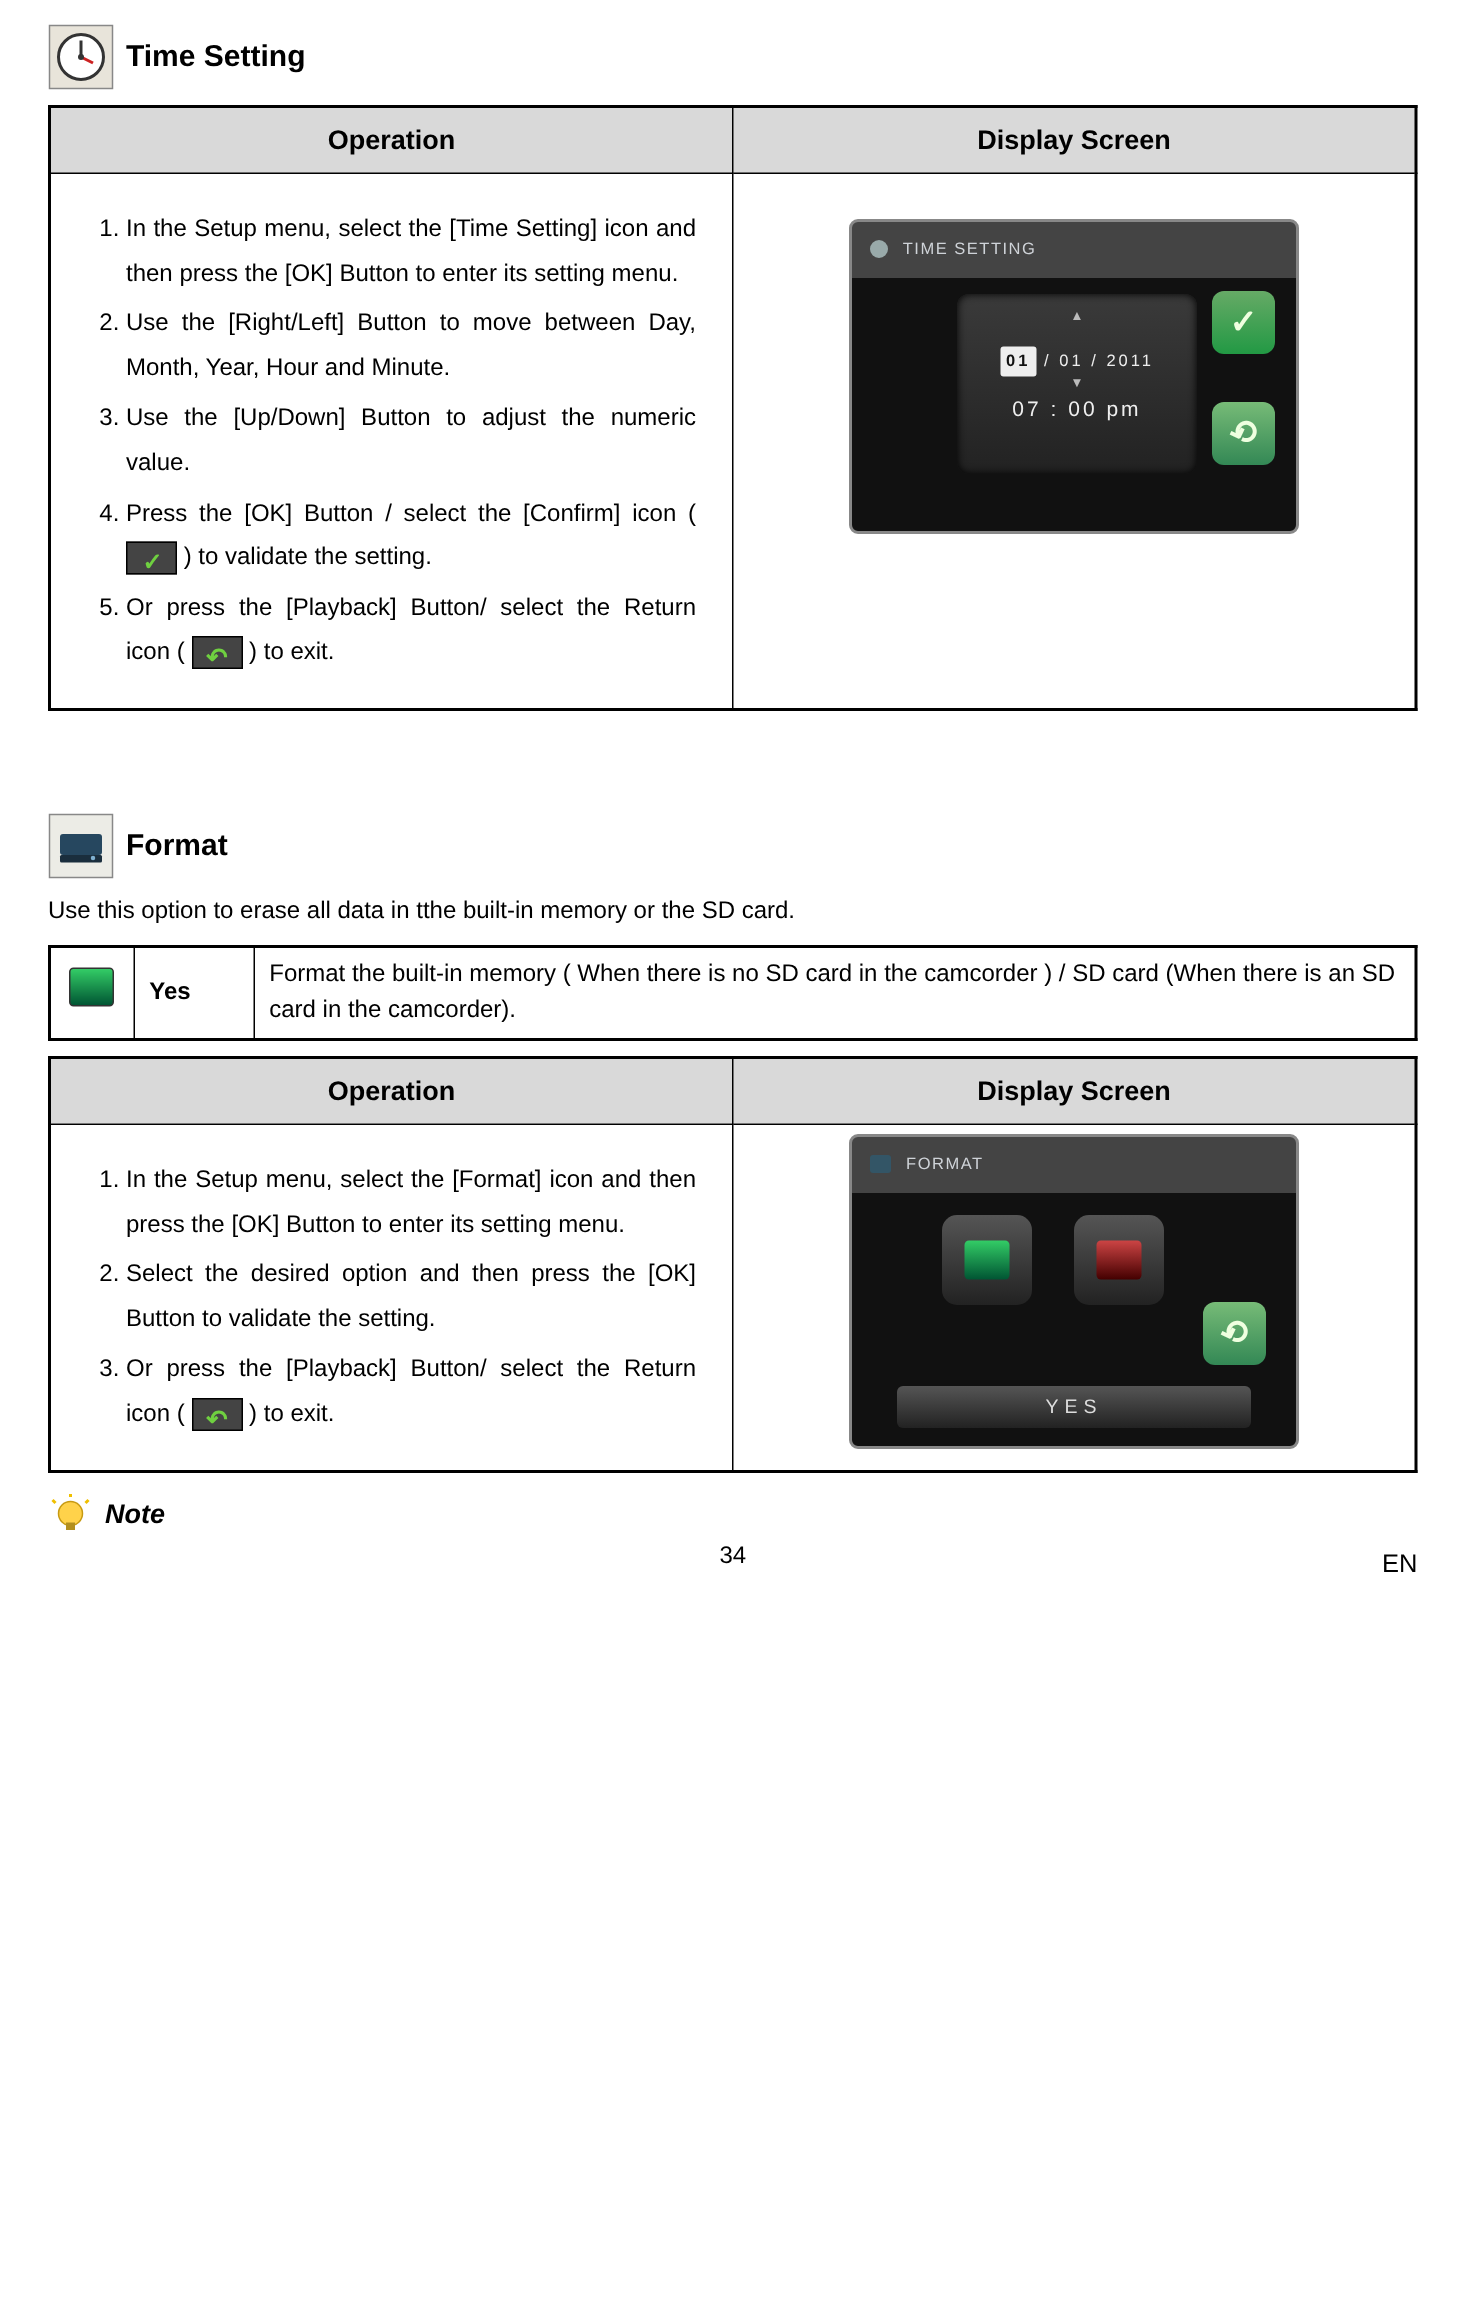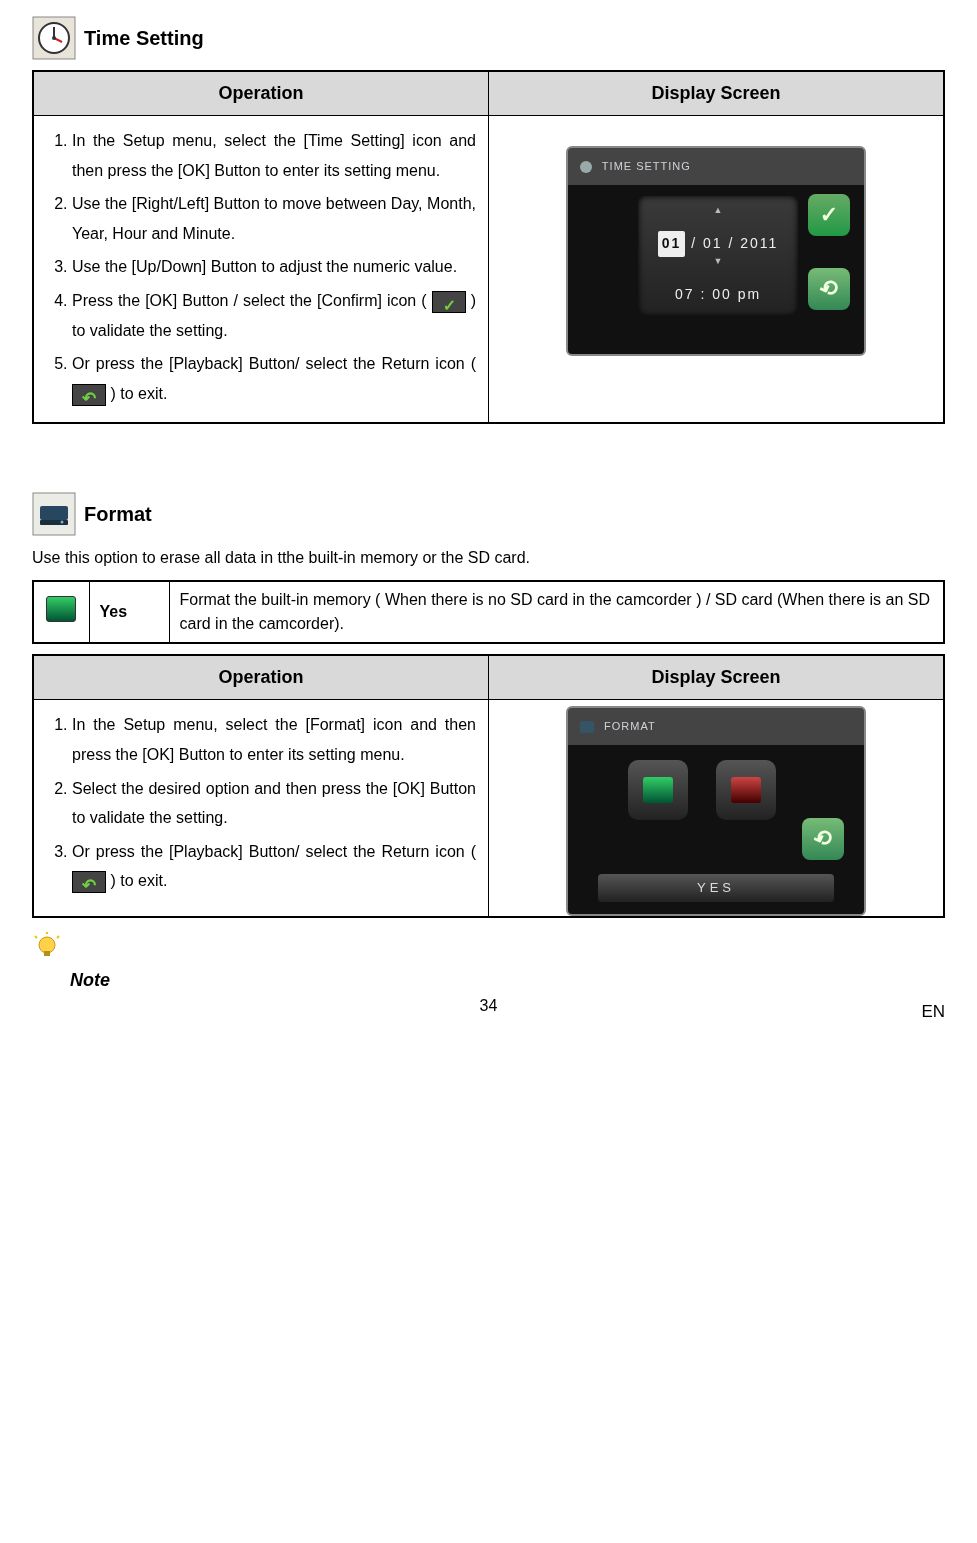--- a/index.html
+++ b/index.html
@@ -43,21 +43,21 @@
     text-align: center;
   }
   table.op td {
     border: 1px solid #000;
     padding: 10px 12px;
     vertical-align: top;
     font-size: 16px;
     line-height: 1.85;
   }
   .op-col { width: 50%; }
-  ol { margin: 0; padding-left: 26px; }
+  ol { margin: 12px; padding-left: 26px; }
   ol li { margin-bottom: 4px; text-align: justify; }
   .inline-icon {
     display: inline-block;
     width: 34px;
     height: 22px;
     vertical-align: middle;
     background: #444;
     border: 1px solid #000;
     position: relative;
   }
@@ -98,27 +98,27 @@
     display:inline-block;width:12px;height:12px;border-radius:50%;
     background:#9aa;vertical-align:middle;margin-right:6px;
   }
   .screen .panel {
     position:absolute; left:70px; top:48px; width:160px; height:120px;
     background: linear-gradient(#3a3a3a,#222);
     border-radius:8px;
     box-shadow: inset 0 0 6px #000;
     padding-top:10px;text-align:center;
   }
-  .screen .daterow { font-size:14px; letter-spacing:2px; margin-top:16px;}
+  .screen .daterow { font-size:11px; letter-spacing:2px; margin-top:16px;}
   .screen .daterow .box {
     display:inline-block;background:#eee;color:#111;
     padding:0 4px;border-radius:2px;font-weight:bold;
   }
   .screen .arrow { color:#bbb; font-size:9px; line-height:1; }
-  .screen .timerow { margin-top:16px;font-size:14px;letter-spacing:2px;}
+  .screen .timerow { margin-top:0;font-size:14px;letter-spacing:2px;}
   .screen .sidebtn {
     position:absolute; right:14px; width:42px;height:42px;border-radius:8px;
     display:flex;align-items:center;justify-content:center;font-size:22px;font-weight:bold;
   }
   .screen .sidebtn.ok { top:46px; background:linear-gradient(#6a6,#294); color:#efffe0;}
   .screen .sidebtn.back { bottom:44px; background:linear-gradient(#7b7,#385); color:#efffe0;}
   .screen .sidebtn.back span{transform:rotate(-20deg);}
   
   .screen2 {
     width: 300px; height: 210px;
@@ -167,21 +167,21 @@
   table.opts td.label { width:80px; font-weight:bold; }
   .sqicon {
     display:inline-block;width:30px;height:26px;border-radius:3px;
     border:1px solid #333;
   }
   .sqicon.green{background:linear-gradient(#3c6,#053);}
   .sqicon.red{background:linear-gradient(#c44,#400);}
   .note-block { display:flex; margin-top:14px; }
   .note-block .nicon { width:38px;flex:0 0 38px; }
   .note-block .ntext { flex:1; }
-  .note-block .ntitle { font-weight:bold; font-style:italic; font-size:18px;margin-top:35px;}
+  .note-block .ntitle { font-weight:bold; font-style:italic; font-size:18px;}
   .note-block .nbody { font-style:italic; font-size:16px;}
   .footer {
     position: relative;
     height: 30px;
   }
   .footer .pnum { text-align:center; font-size:16px;}
   .footer .lang { position:absolute; right:0; bottom:0; font-size:17px;}
   .clock-icon svg, .drive-icon svg, .bulb-icon svg { display:block; }
 </style>
 </head>

